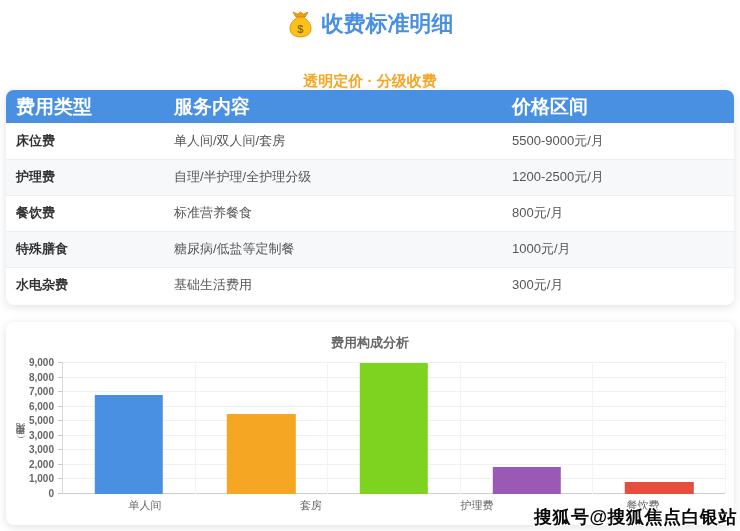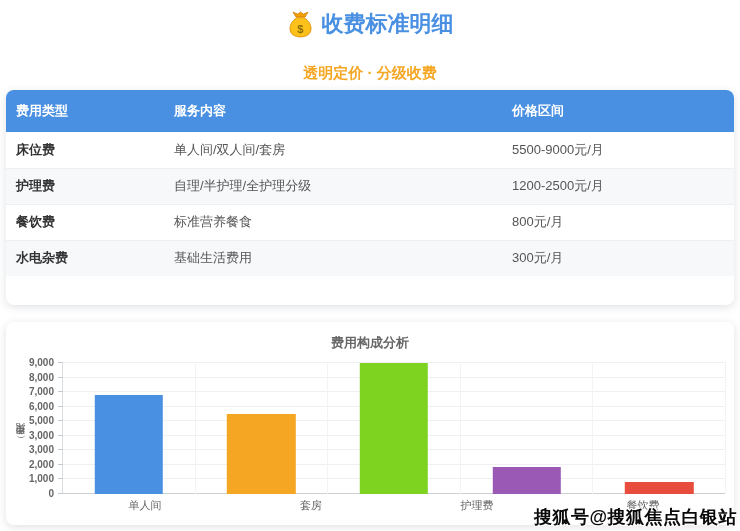--- a/index.html
+++ b/index.html
@@ -7,31 +7,31 @@
   body {
     font-family:"Liberation Sans","DejaVu Sans",sans-serif;
     background:#ffffff; color:#333; position:relative;
   }
   .page-header { height:90px; padding-top:9px; text-align:center; }
   .page-title {
     display:flex; align-items:center; justify-content:center; gap:8px;
     font-size:22px; font-weight:bold; color:#4a90e2; line-height:30px;
   }
   .money-bag { width:27px; height:27px; }
-  .page-subtitle { margin-top:25px; font-size:15px; font-weight:bold; color:#f5a623; }
+  .page-subtitle { margin-top:33px; font-size:15px; font-weight:bold; color:#f5a623; }
 
   .card {
     margin:0 6px; border-radius:8px; background:#fff;
     box-shadow:0 2px 9px rgba(60,70,90,.16); overflow:hidden;
   }
   .table-card { height:215px; }
   table { width:100%; border-collapse:collapse; table-layout:fixed; }
   thead th {
-    background:#4a90e2; color:#fff; font-size:13px; font-weight:bold;
-    text-align:left; height:42px; padding-left:10px;
+    background:#4a90e2; color:#fff; font-size:19px; font-weight:bold;
+    text-align:left; height:33px; padding-left:10px;
   }
   th.col0, td.col0 { width:158px; }
   th.col1, td.col1 { width:338px; }
   tbody td {
     height:36px; font-size:13px; color:#555; padding-left:10px;
     border-bottom:1px solid #edf0f3;
   }
   tbody td.col0 { font-weight:bold; color:#333; }
   tbody tr:nth-child(even) { background:#f6f8fa; }
   tbody tr:last-child td { border-bottom:none; }
@@ -104,20 +104,25 @@
           <td class="col0">护理费</td>
           <td class="col1">自理/半护理/全护理分级</td>
           <td class="col2">1200-2500元/月</td>
         </tr>
         <tr>
           <td class="col0">餐饮费</td>
           <td class="col1">标准营养餐食</td>
           <td class="col2">800元/月</td>
         </tr>
         <tr>
+          <td class="col0">特殊膳食</td>
+          <td class="col1">糖尿病/低盐等定制餐</td>
+          <td class="col2">1000元/月</td>
+        </tr>
+        <tr>
           <td class="col0">水电杂费</td>
           <td class="col1">基础生活费用</td>
           <td class="col2">300元/月</td>
         </tr>
       </tbody>
   </table>
 </div>
 
 <div class="card chart-card">
   <div class="chart-title">费用构成分析</div>

